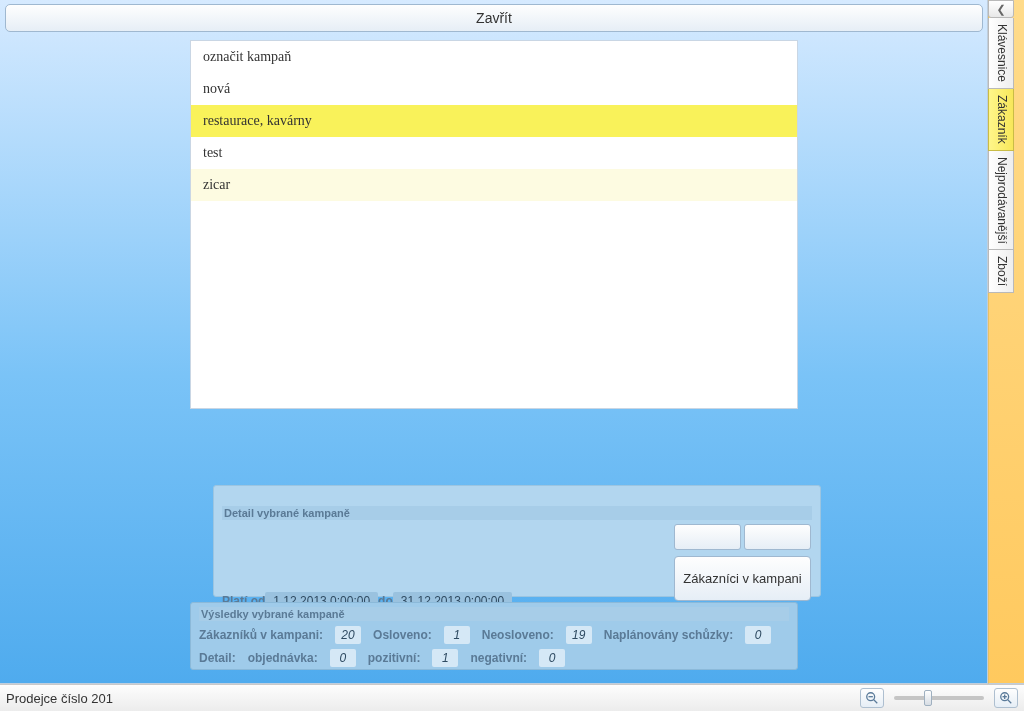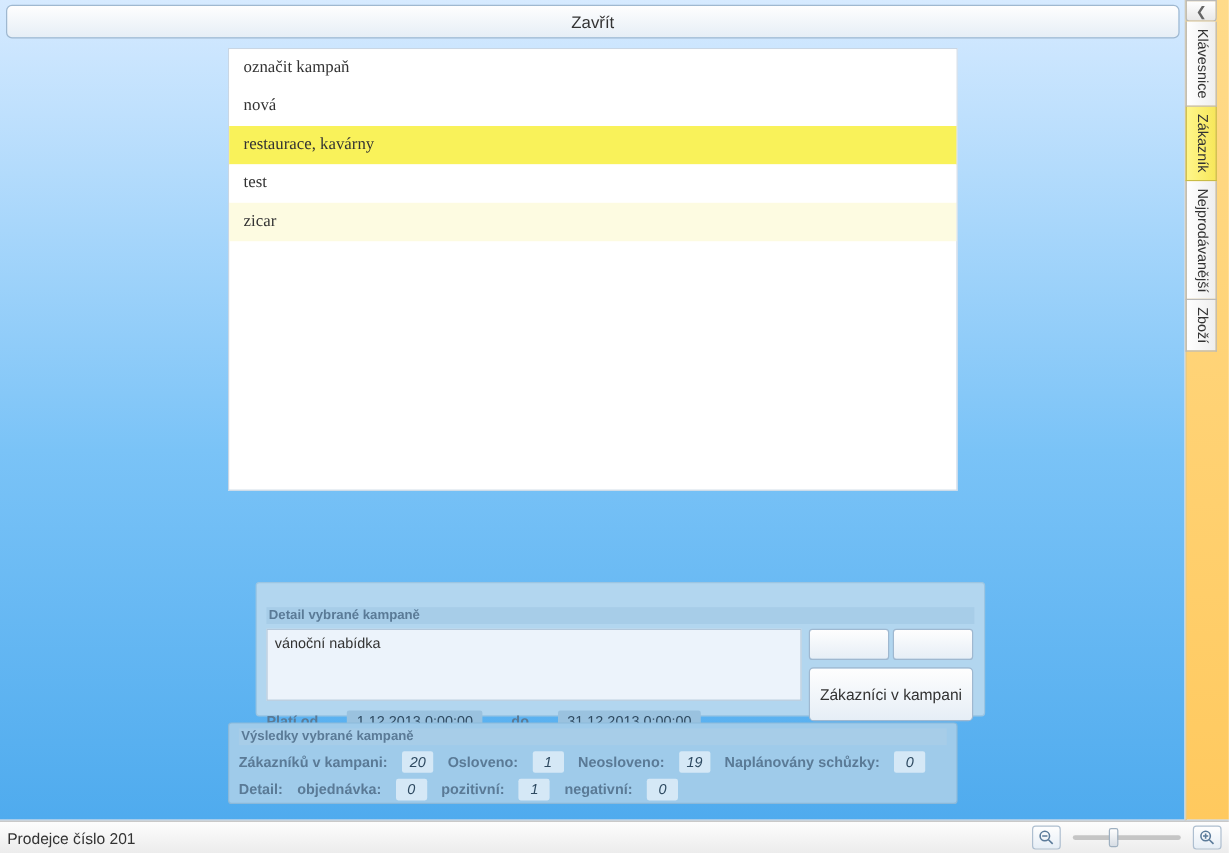--- a/index.html
+++ b/index.html
@@ -107,21 +107,21 @@
     display: flex;
     align-items: center;
     justify-content: center;
     cursor: pointer;
   }
   .date-row {
     position: absolute;
     left: 0; top: 68px;
     display: flex;
     align-items: center;
-    gap: 24px;
+    gap: 0;
     font-size: 12px;
     font-weight: bold;
     color: #5a7a96;
   }
   .date-chip {
     background: #9ac2df;
     color: #2e4a61;
     font-weight: normal;
     padding: 2px 8px;
     border-radius: 2px;
@@ -246,21 +246,20 @@
     <div class="list-row odd">označit kampaň</div>
     <div class="list-row odd">nová</div>
     <div class="list-row selected">restaurace, kavárny</div>
     <div class="list-row odd">test</div>
     <div class="list-row even">zicar</div>
   </div>
 
   <div class="detail-panel">
     <div class="panel-title">Detail vybrané kampaně</div>
     <div class="detail-body">
-      <div class="note-box">vánoční nabídka</div>
       <div class="small-btn b1"></div>
       <div class="small-btn b2"></div>
       <div class="big-btn">Zákazníci v kampani</div>
       <div class="date-row">
         <span>Platí od</span>
         <span class="date-chip">1.12.2013 0:00:00</span>
         <span>do</span>
         <span class="date-chip">31.12.2013 0:00:00</span>
       </div>
     </div>

